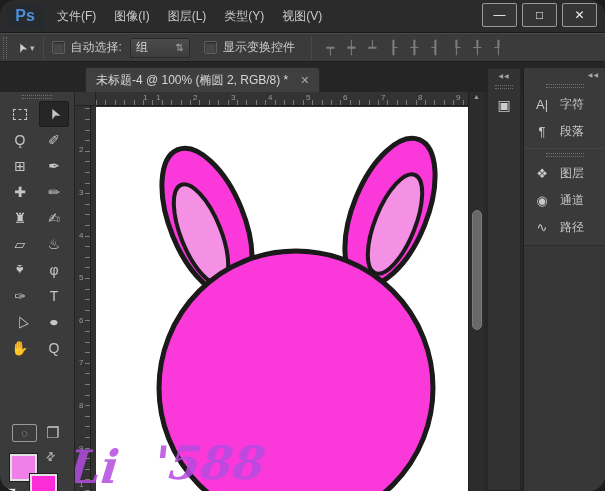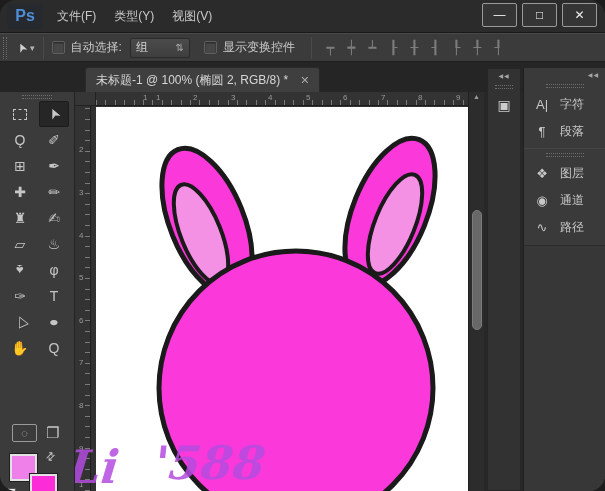--- a/index.html
+++ b/index.html
@@ -129,20 +129,22 @@
 </head>
 <body>
 
 <div id="app">
 
   <div id="menubar">
     <div id="ps-logo">Ps</div>
     <div id="menu-items">
 
     <span class="menu-item">文件(F)</span>
+        <span class="menu-item">图像(I)</span>
+        <span class="menu-item">图层(L)</span>
         <span class="menu-item">类型(Y)</span>
         <span class="menu-item">视图(V)</span>
       </div>
     <div id="win-controls">
 
     <div class="win-btn">
           <span>—</span>
         </div>
         <div class="win-btn">
           <span>□</span>
@@ -196,21 +198,21 @@
           <span>╀</span>
         </div>
         <div class="align-btn">
           <span>┦</span>
         </div>
       </div>
   </div>
 
   <div id="tabbar">
     <div id="doc-tab">
-      <span>未标题-1 @ 100% (椭圆 2, RGB/8) *</span>
+      <span>未标题-4 @ 100% (椭圆 2, RGB/8) *</span>
       <span class="tab-close">✕</span>
     </div>
   </div>
 
   <div id="toolbox">
     <div class="hgrip"></div>
     <div id="tools-grid">
 
     <div class="tool">
           <span class="glyph dashed-box"></span>

